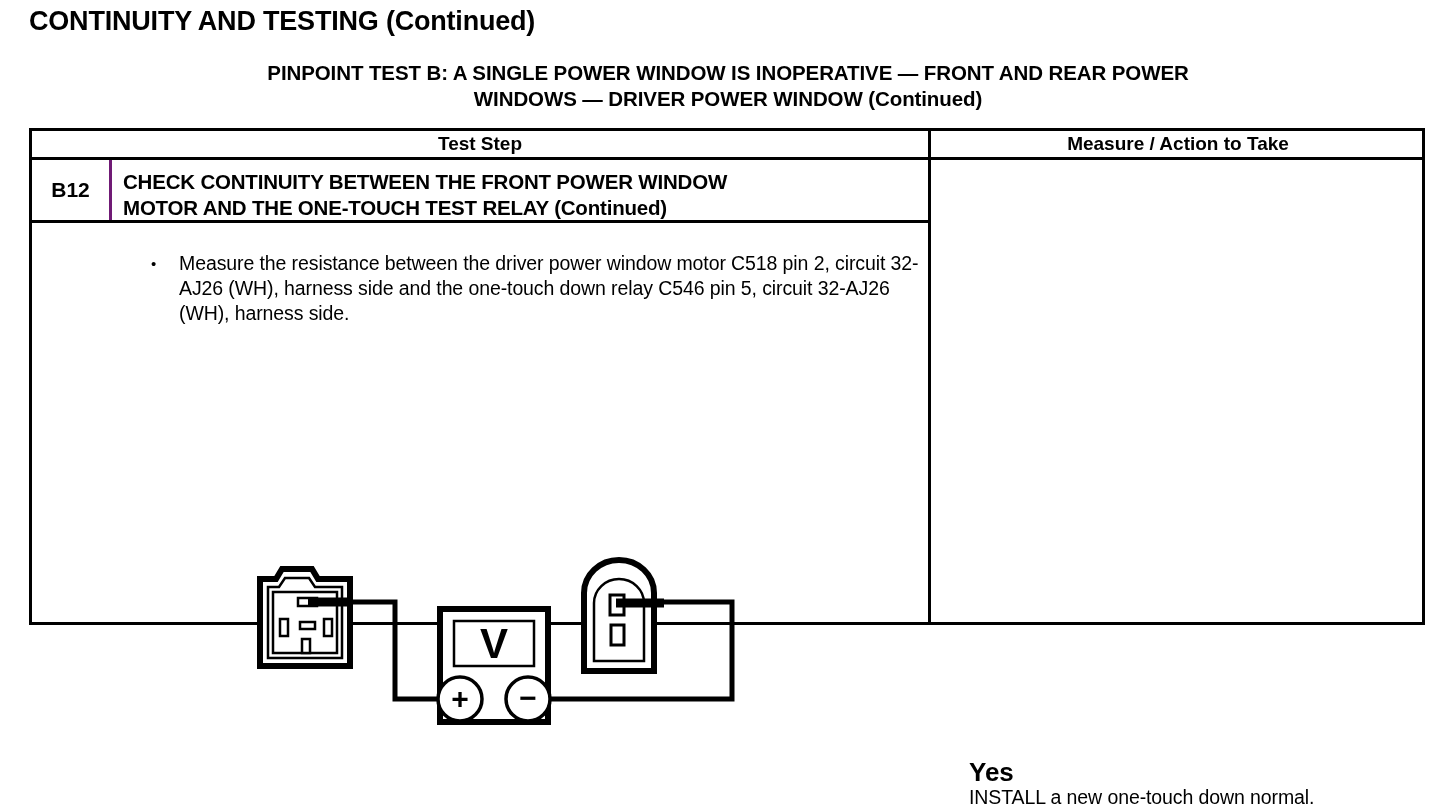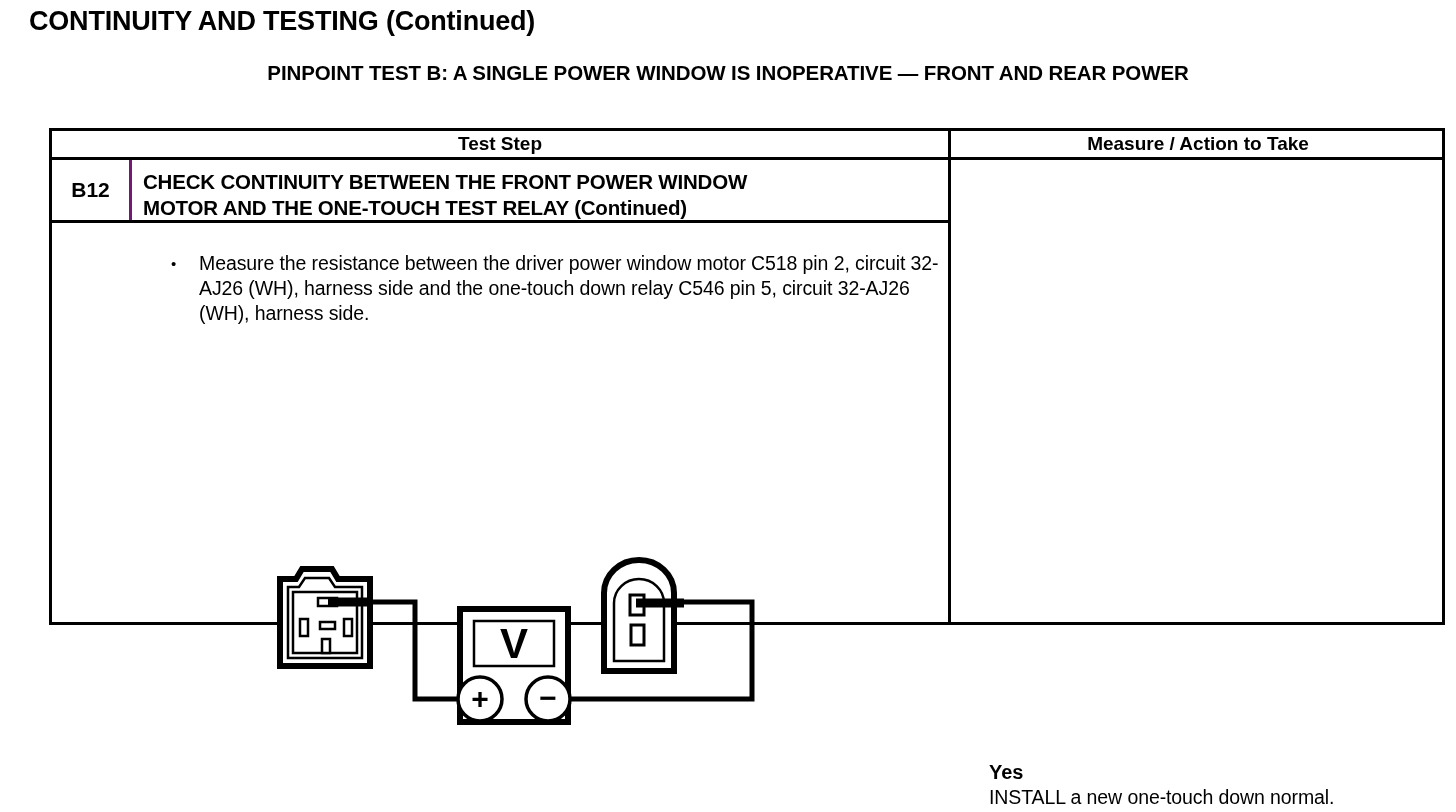--- a/index.html
+++ b/index.html
@@ -40,21 +40,20 @@
 
   
   .test-table {
     position: absolute;
     left: 29px;
     top: 128px;
     width: 1396px;
     height: 497px;
     border: 3px solid #000;
     box-sizing: border-box;
-    margin-left: 20px;
   }
   .col-divider {
     position: absolute;
     left: 896px;
     top: 0;
     width: 3px;
     height: 100%;
     background: #000;
   }
 
@@ -136,21 +135,21 @@
   }
 
   
   .results {
     position: absolute;
     left: 937px;
     top: 628px;
     width: 470px;
   }
   .result-head {
-    font-size: 20px;
+    font-size: 26px;
     font-weight: bold;
     line-height: 26px;
   }
   .result-text {
     font-size: 19.5px;
     line-height: 25px;
     letter-spacing: -0.1px;
   }
 
   
@@ -162,20 +161,21 @@
     height: 180px;
   }
 </style>
 </head>
 <body>
 
 <div class="page-title">CONTINUITY AND TESTING (Continued)</div>
 
 <div class="pinpoint-title">
   <div>PINPOINT TEST B: A SINGLE POWER WINDOW IS INOPERATIVE — FRONT AND REAR POWER</div>
+  <div>WINDOWS — DRIVER POWER WINDOW (Continued)</div>
 </div>
 
 <div class="test-table">
 
   <div class="col-divider"></div>
 
   <div class="header-row">
     <div class="header-cell left">Test Step</div>
     <div class="header-cell right">Measure / Action to Take</div>
   </div>

